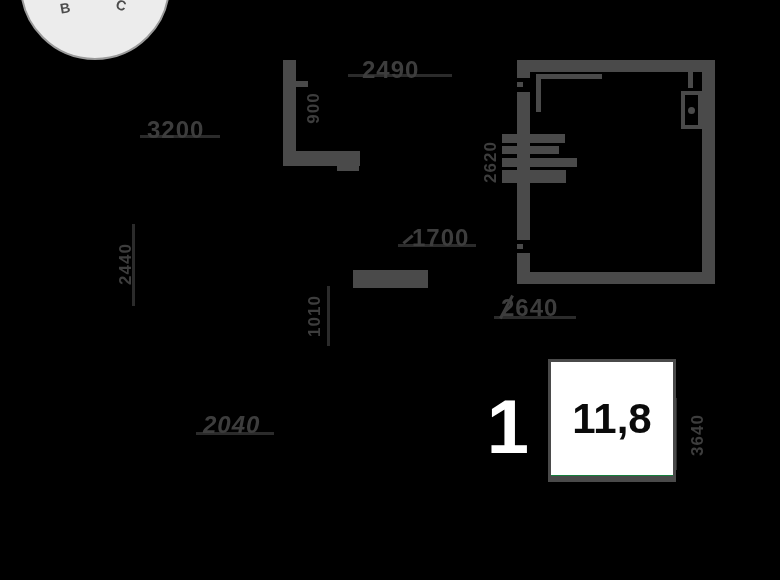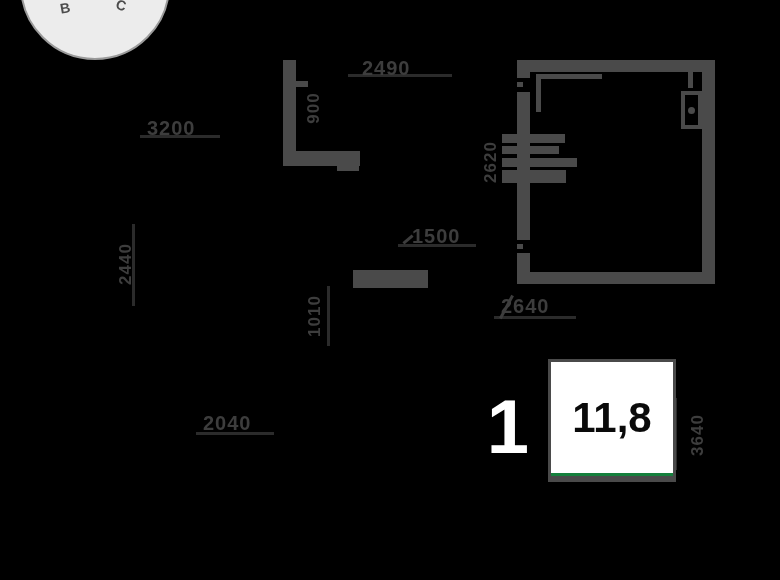--- a/index.html
+++ b/index.html
@@ -3,21 +3,21 @@
 <meta charset="utf-8">
 <style>
   html,body{margin:0;padding:0;background:#000;}
   #canvas{
     position:relative;width:780px;height:580px;background:#000;
     overflow:hidden;font-family:"Liberation Sans",sans-serif;
   }
   .wall{position:absolute;background:#4a4a4a;}
   .dimline{position:absolute;background:#2b2b2b;}
   .dimtext{
-    position:absolute;color:#3d3d3d;font-weight:bold;font-size:20px;
+    position:absolute;color:#3d3d3d;font-weight:bold;font-size:24px;
     letter-spacing:1px;white-space:nowrap;line-height:1;
   }
   .vdim{
     display:flex;align-items:center;justify-content:center;
     transform:rotate(-90deg);font-size:17px;
   }
   .compass-circle{
     position:absolute;left:20px;top:-90px;width:146px;height:146px;
     border-radius:50%;background:#ececec;border:2px solid #9a9a9a;
   }
@@ -38,21 +38,21 @@
   }
   .area-box{
     position:absolute;left:548px;top:359px;width:128px;height:123px;
     background:#ffffff;border:3px solid #4a4a4a;border-bottom-width:6px;
     box-sizing:border-box;display:flex;flex-direction:column;
   }
   .area-row{
     flex:1;display:flex;align-items:center;justify-content:center;
     color:#0a0a0a;font-size:42px;font-weight:bold;line-height:1;
   }
-  .area-row.top{border-bottom:3px solid #15803d;}
+  .area-row.top{border-bottom:1px solid #15803d;}
   .slash{position:absolute;background:#3d3d3d;}
 </style>
 </head>
 <body>
 
 <div id="canvas">
 
   <div class="compass-circle">
 
     <div class="compass-letter" style="left:38px;top:89px;transform:rotate(-10deg);">В</div>
@@ -88,28 +88,28 @@
   <div class="wall" style="left:502px;top:170px;width:64px;height:13px;"></div>
 
   <div class="dimline" style="left:348px;top:74px;width:104px;height:3px;"></div>
   <div class="dimtext" style="left:362px;top:58px;">2490</div>
 
   <div class="dimline" style="left:140px;top:135px;width:80px;height:3px;"></div>
   <div class="dimtext" style="left:147px;top:118px;">3200</div>
 
   <div class="dimline" style="left:398px;top:244px;width:78px;height:3px;"></div>
   <div class="slash" style="left:402px;top:238px;width:12px;height:3px;transform:rotate(-40deg);"></div>
-  <div class="dimtext" style="left:412px;top:226px;">1500</div>
+  <div class="dimtext" style="left:412px;top:226px;">1700</div>
 
   <div class="dimline" style="left:494px;top:316px;width:82px;height:3px;"></div>
   <div class="slash" style="left:505px;top:294px;width:3px;height:26px;transform:rotate(28deg);"></div>
   <div class="dimtext" style="left:501px;top:296px;">2640</div>
 
   <div class="dimline" style="left:196px;top:432px;width:78px;height:3px;"></div>
-  <div class="dimtext" style="left:203px;top:413px;">2040</div>
+  <div class="dimtext" style="left:203px;top:413px;font-style:italic;">2040</div>
 
   <div class="dimtext vdim" style="left:288px;top:98px;width:50px;height:20px;">900</div>
 
   <div class="dimline" style="left:132px;top:224px;width:3px;height:82px;"></div>
   <div class="dimtext vdim" style="left:90px;top:254px;width:70px;height:20px;">2440</div>
 
   <div class="dimline" style="left:327px;top:286px;width:3px;height:60px;"></div>
   <div class="dimtext vdim" style="left:284px;top:306px;width:60px;height:20px;">1010</div>
 
   <div class="dimtext vdim" style="left:455px;top:152px;width:70px;height:20px;">2620</div>

